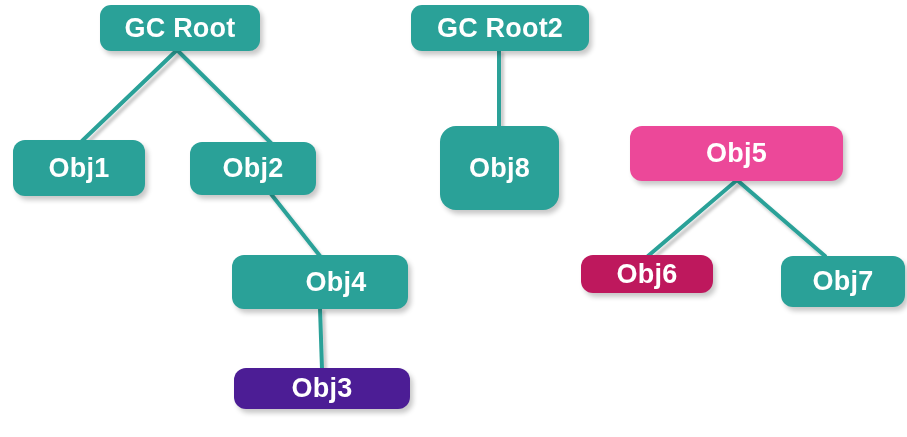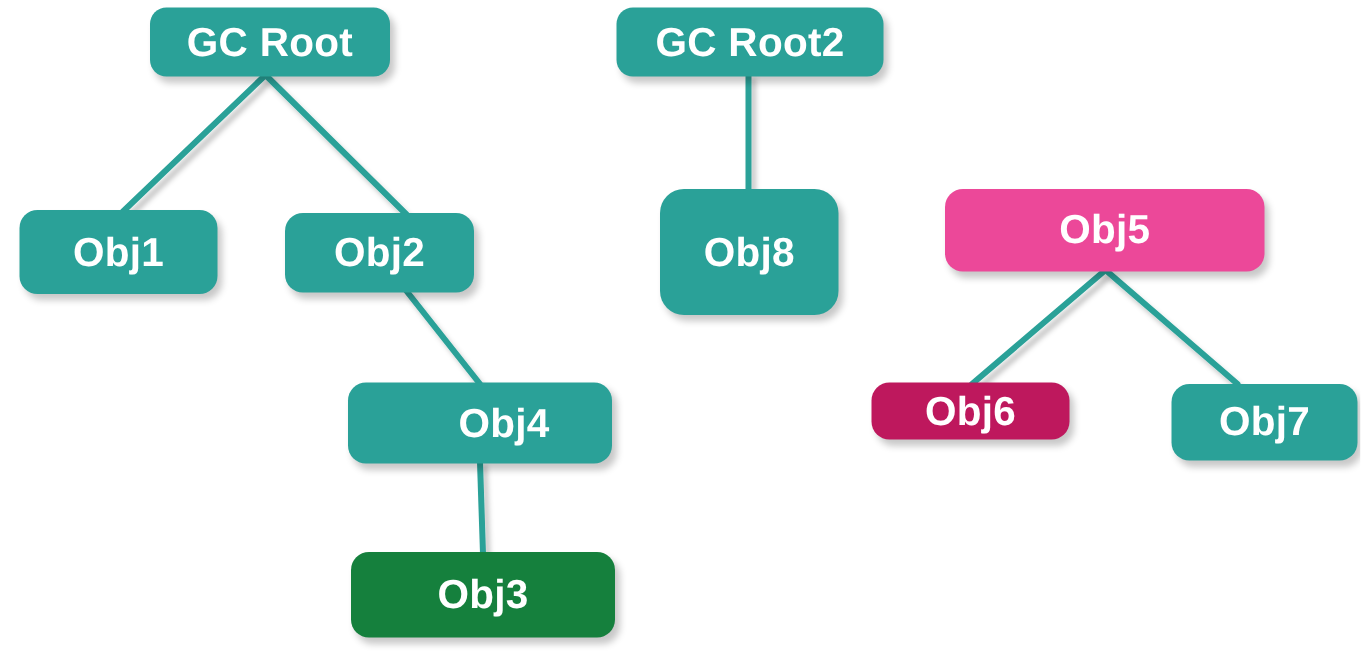--- a/index.html
+++ b/index.html
@@ -100,18 +100,18 @@
       </div>
       <div class="node" style="left: 232px; top: 255px; width: 176px; height: 54px; background: rgb(42, 161, 152); color: rgb(255, 255, 255); padding-left: 32px;">
         <span class="node-label">Obj4</span>
       </div>
       <div class="node" style="left: 581px; top: 255px; width: 132px; height: 38px; background: #be185d; color: rgb(255, 255, 255);">
         <span class="node-label">Obj6</span>
       </div>
       <div class="node" style="left: 763px; top: 256px; width: 124px; height: 51px; background: rgb(42, 161, 152); color: rgb(255, 255, 255); margin-left: 18px;">
         <span class="node-label">Obj7</span>
       </div>
-      <div class="node" style="left: 234px; top: 368px; width: 176px; height: 57px; background: #15803d; color: rgb(255, 255, 255);">
+      <div class="node" style="left: 234px; top: 368px; width: 176px; height: 41px; background: #4c1d95; color: rgb(255, 255, 255);">
         <span class="node-label">Obj3</span>
       </div>
     </div>
 
 </div>
 
 </body></html>

